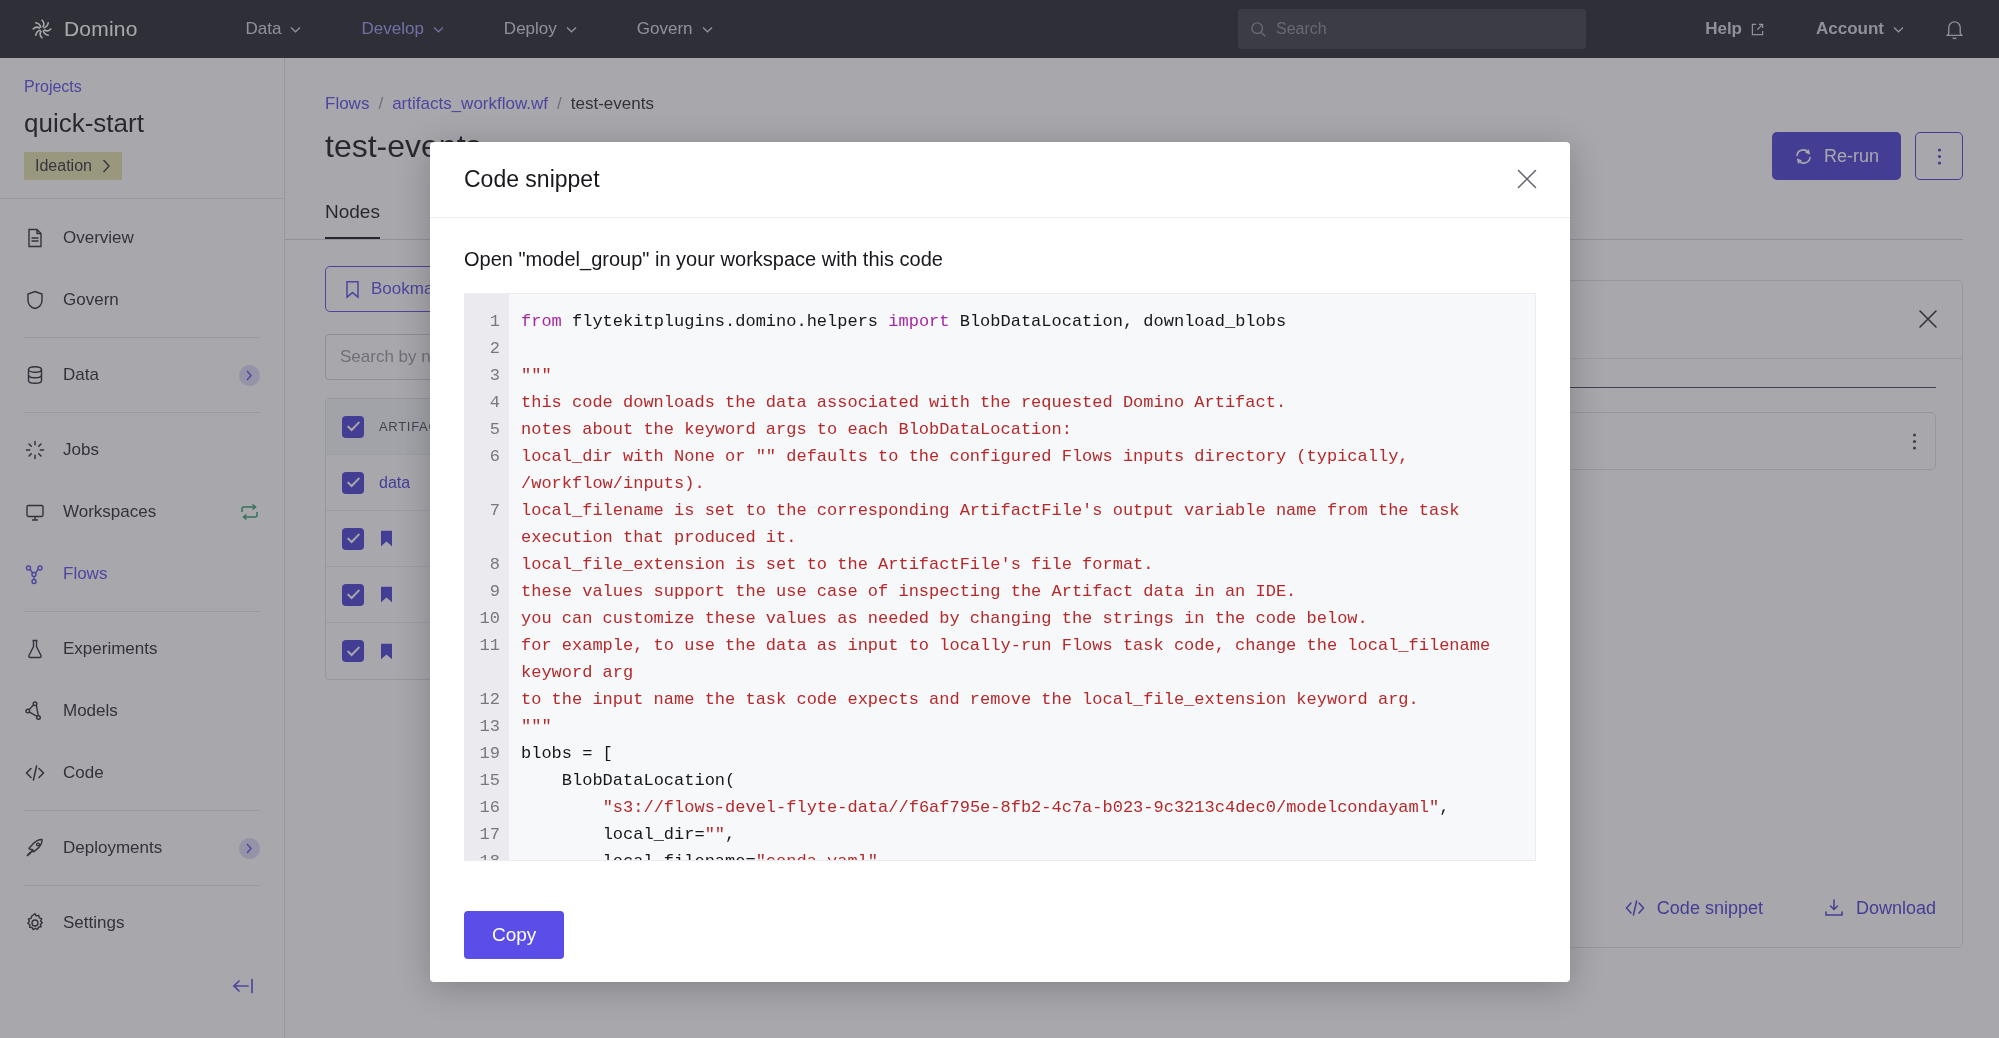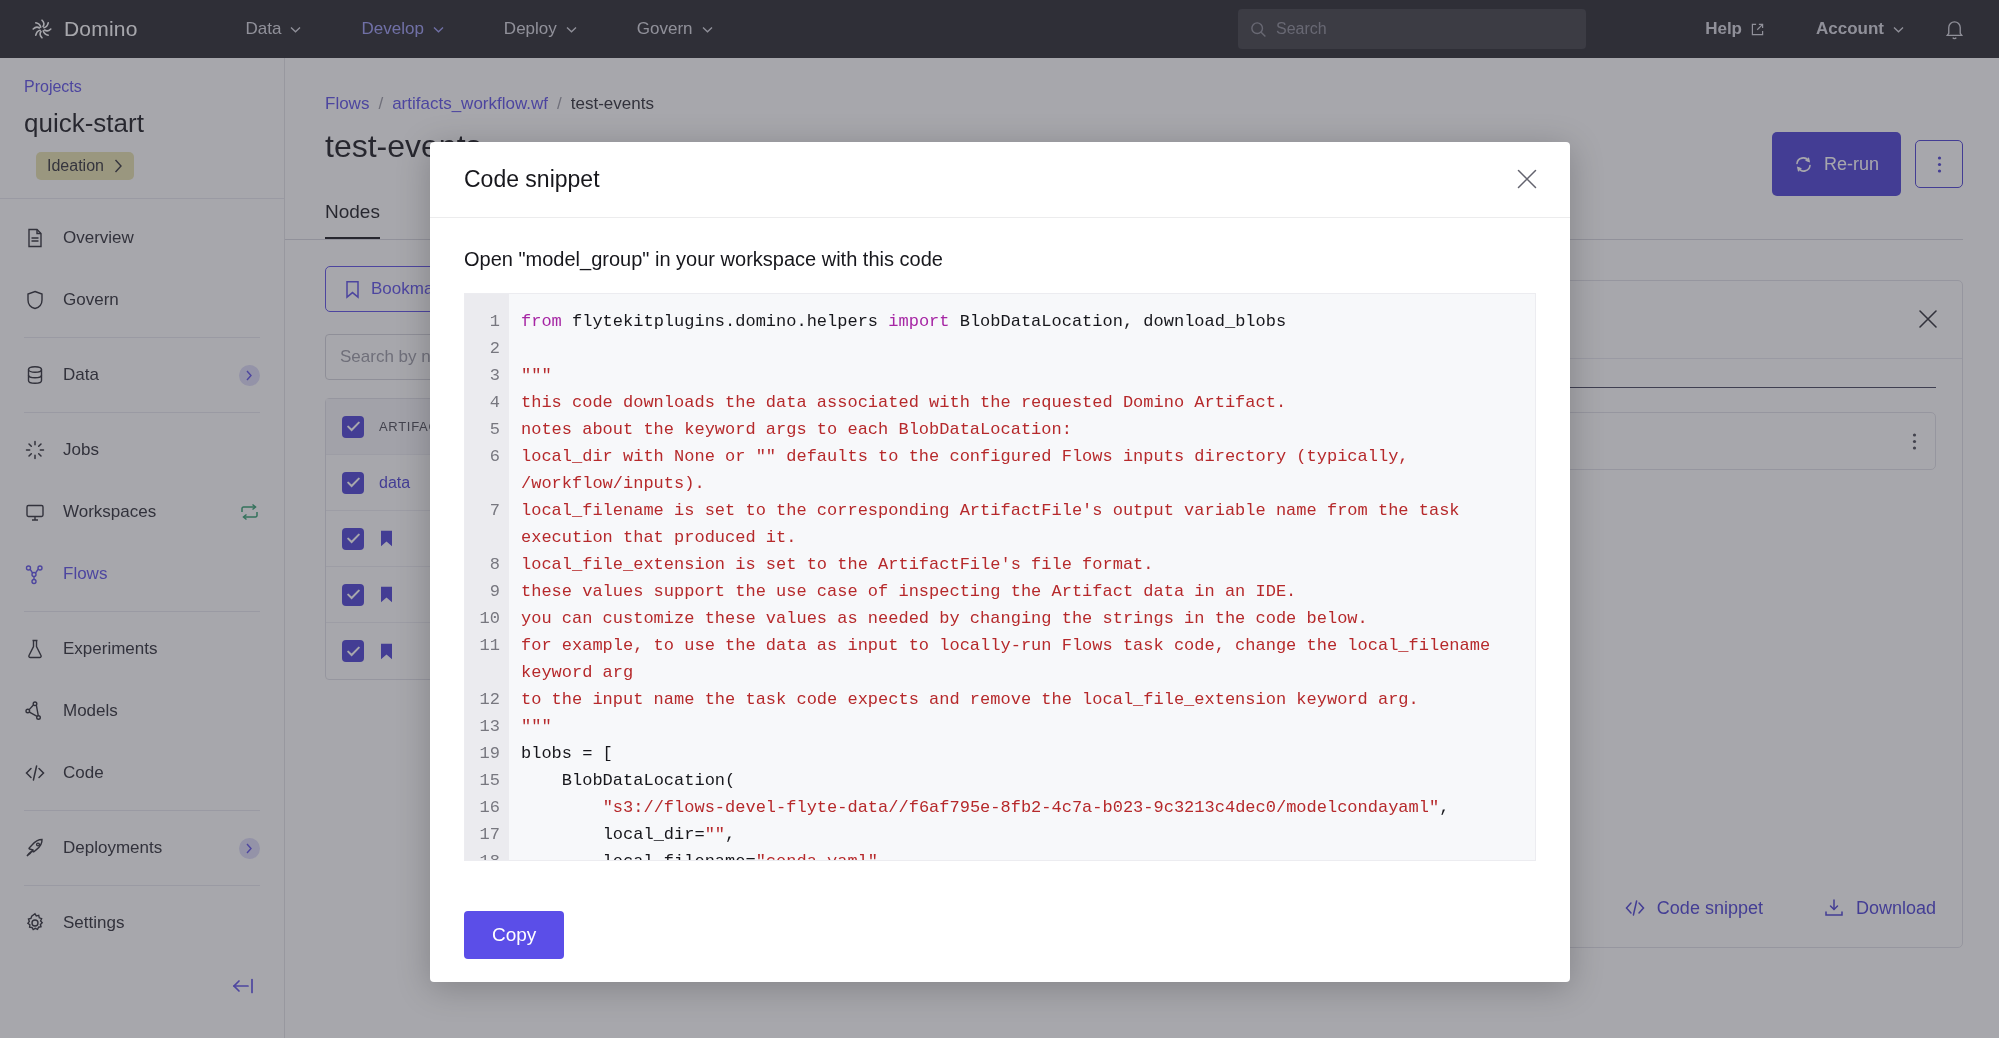--- a/index.html
+++ b/index.html
@@ -45,21 +45,21 @@
   .sidebar {
     position: absolute; top: 58px; left: 0; width: 285px; height: 980px;
     background: #ffffff; border-right: 1px solid #e3e3e8;
   }
   .side-head { padding: 20px 24px 18px 24px; border-bottom: 1px solid #e8e8ee; }
   .projects-link { color: #5b4ee8; font-size: 16px; cursor: pointer; }
   .project-title { font-size: 26px; color: #17171c; margin-top: 12px; font-weight: 400; }
   .stage-badge {
     display: inline-flex; align-items: center; gap: 10px;
     background: #e8e2ae; color: #2f2f35; font-size: 16px;
-    padding: 5px 11px; border-radius: 5px; margin-top: 13px; cursor: pointer; margin-left: 12px;
+    padding: 5px 11px; border-radius: 0; margin-top: 13px; cursor: pointer;
   }
   .stage-badge .chev { width: 9px; height: 14px; display:block; }
   .side-list { padding-top: 8px; }
   .side-item {
     display: flex; align-items: center; gap: 17px;
     height: 62px; padding: 0 24px; color: #2b2b33; font-size: 17px; cursor: pointer;
   }
   .side-item.active { color: #5b4ee8; }
   .side-icon { width: 22px; height: 22px; display: block; flex: 0 0 22px; }
   .side-label { flex: 1; }
@@ -79,21 +79,21 @@
   
   .main { position: absolute; top: 58px; left: 285px; width: 1714px; height: 980px; background: #fff; }
   .breadcrumb { display: flex; align-items: center; gap: 9px; font-size: 17px; padding: 36px 0 0 40px; }
   .bc-link { color: #5b4ee8; cursor: pointer; }
   .bc-sep { color: #9a9aa4; }
   .bc-cur { color: #2b2b33; }
   .page-title { font-size: 32px; color: #17171c; padding: 14px 0 0 40px; font-weight: 400; }
   .hdr-actions { position: absolute; right: 36px; top: 74px; display: flex; align-items: center; gap: 14px; }
   .btn-primary {
     background: #4a3fd4; color: #fff; font-size: 18px; border: none; border-radius: 5px;
-    height: 64px; padding: 0 22px; display: flex; align-items: center; gap: 11px; cursor: pointer;
+    height: 48px; padding: 0 22px; display: flex; align-items: center; gap: 11px; cursor: pointer;
     font-family: "Liberation Sans", sans-serif;
   }
   .btn-primary svg { width: 19px; height: 19px; display: block; }
   .btn-icon-sq {
     width: 48px; height: 48px; border: 1px solid #4a3fd4; border-radius: 5px; background: #fff;
     display: flex; align-items: center; justify-content: center; cursor: pointer; color: #4a3fd4;
   }
   .tabs { display: flex; gap: 34px; padding: 36px 0 0 40px; border-bottom: 1px solid #d8d8de;
           margin-right: 36px; }
   .tab { font-size: 19px; color: #2b2b33; padding-bottom: 14px; cursor: pointer; }

